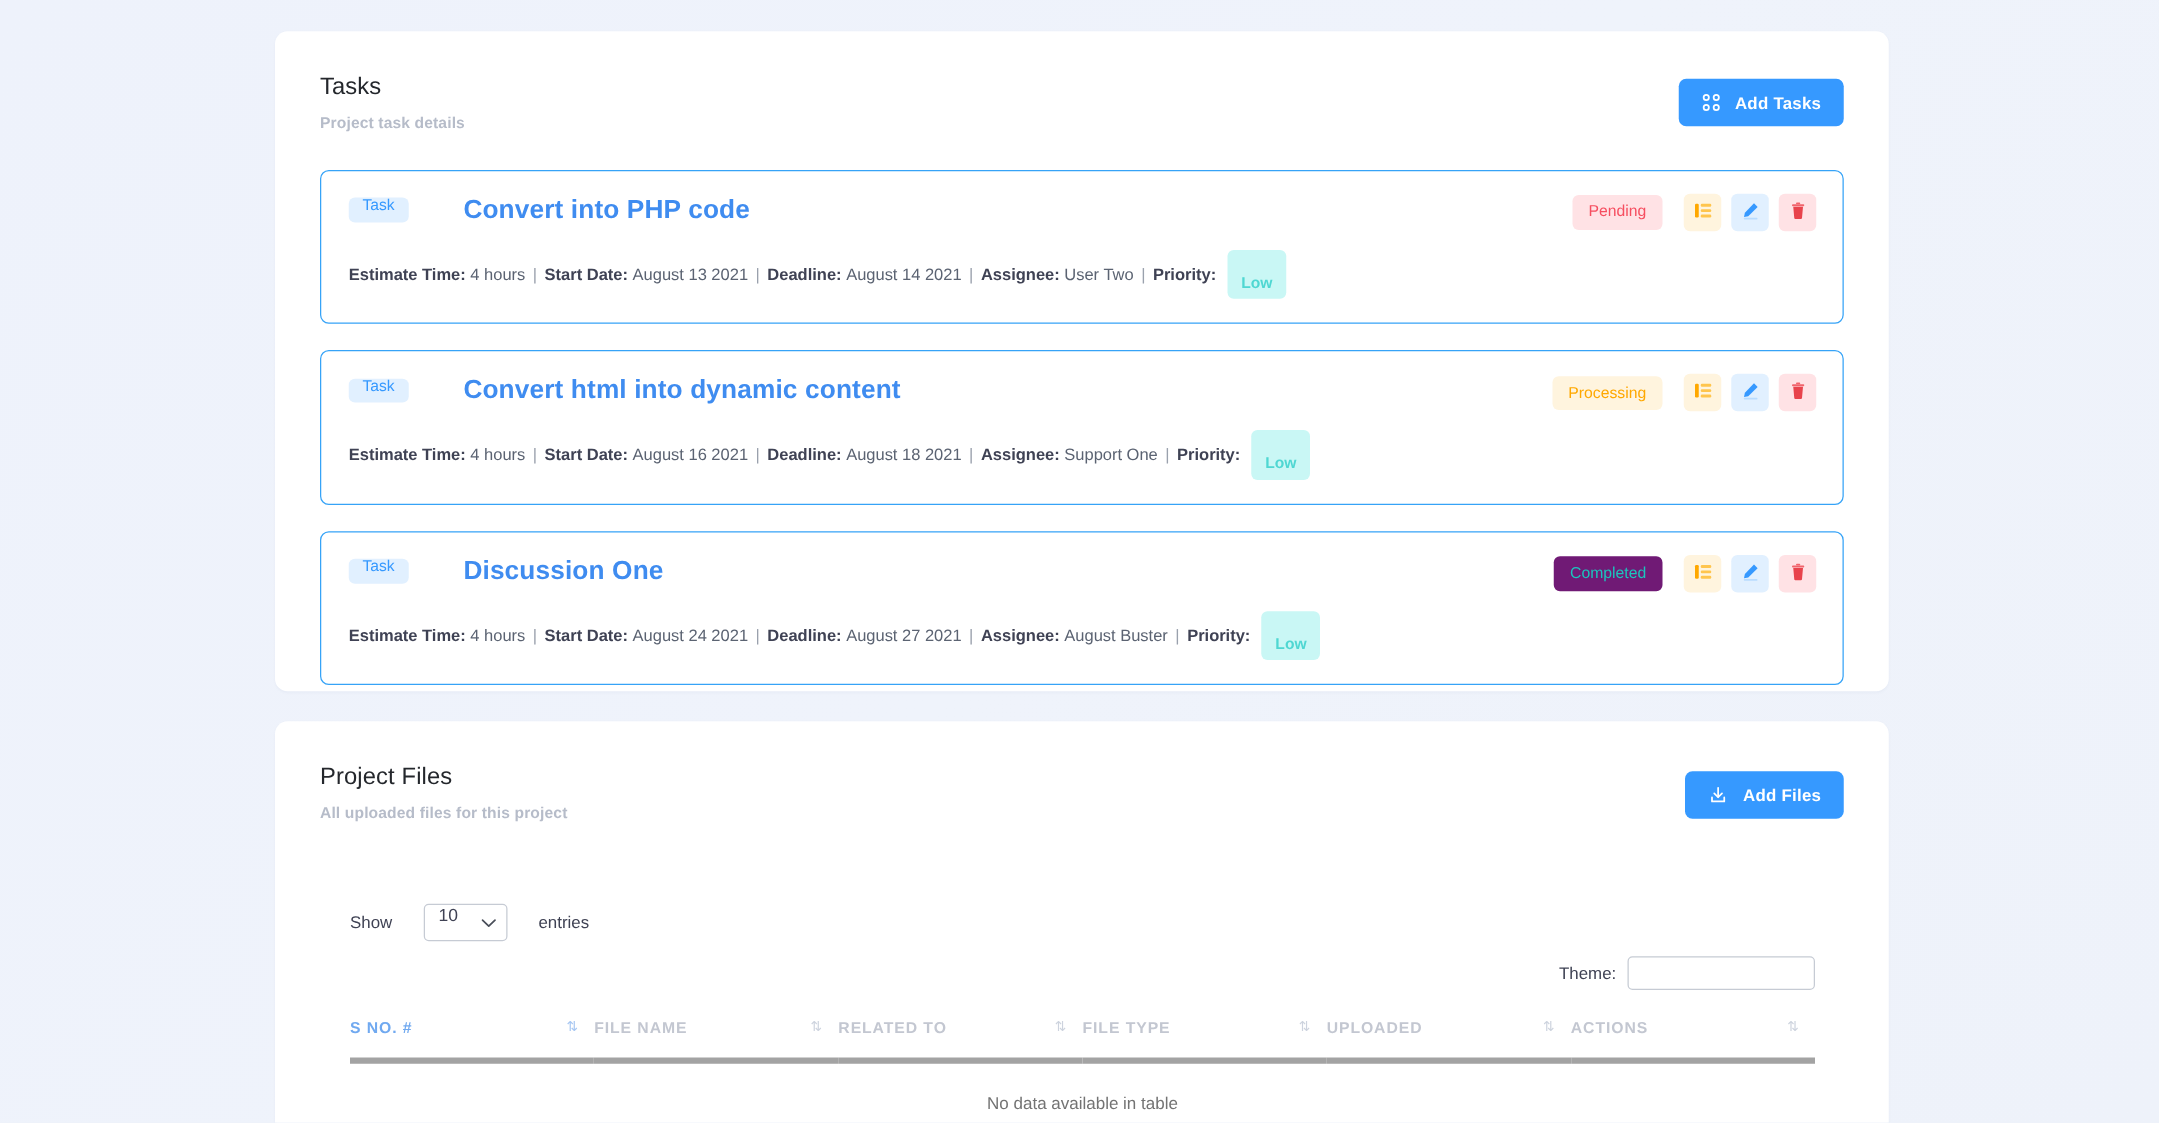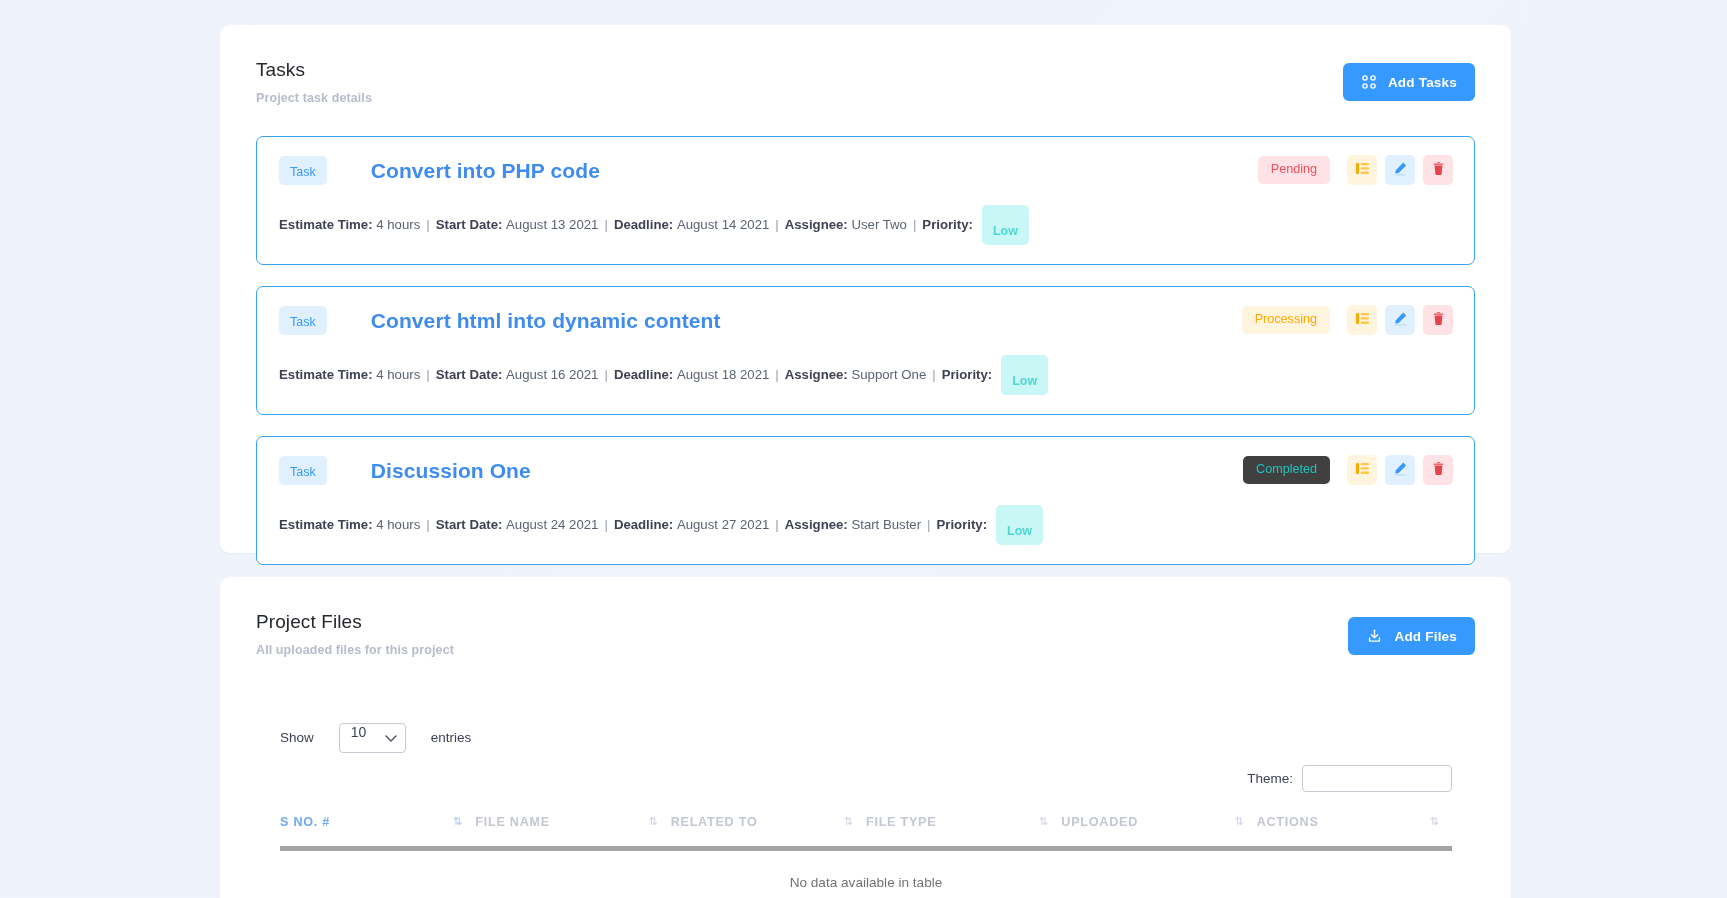--- a/index.html
+++ b/index.html
@@ -95,21 +95,21 @@
     align-items: center;
     gap: 12px;
   }
   .chip-task {
     display: inline-block;
     background: #e1f0ff;
     color: #3699ff;
     font-size: 12.5px;
     font-weight: 400;
     border-radius: 5px;
-    padding: 10px 11px 7px 11px;
+    padding: 0 11px 7px 11px;
     line-height: 1;
   }
   .task-name {
     font-size: 21px;
     font-weight: 700;
     color: #3f8cf0;
     letter-spacing: .1px;
     text-decoration: none;
     cursor: pointer;
     margin-left: 32px;
@@ -150,21 +150,21 @@
   .chip-status {
     font-size: 12.6px;
     border-radius: 5px;
     padding: 7px 13px 8px 13px;
     line-height: 1;
     margin-right: 9px;
     white-space: nowrap;
   }
   .st-pending    { background:#ffe2e5; color:#f64e60; }
   .st-processing { background:#fff4de; color:#ffa800; }
-  .st-completed  { background:#404040; color:#1bc5bd; }
+  .st-completed  { background:#701a75; color:#1bc5bd; }
 
   .icon-btn {
     width: 30px; height: 30px;
     border-radius: 5px;
     border: none;
     display: inline-flex;
     align-items: center;
     justify-content: center;
     cursor: pointer;
     padding: 0;
@@ -375,21 +375,21 @@
                   <rect x="2.6" y="2.4" width="9.8" height="1.5" rx="0.7" fill="#f1646c"></rect>
                   <rect x="5.8" y="0.9" width="3.4" height="1.4" rx="0.7" fill="#f1646c"></rect>
                   <path d="M3.6 4.4 H11.4 L10.6 13.3 A0.9 0.9 0 0 1 9.7 14.1 H5.3 A0.9 0.9 0 0 1 4.4 13.3 Z" fill="#e8434c"></path>
                 </svg></span>
             </button>
           </div>
           <div class="task-row-top">
             <span class="chip-task">Task</span>
             <a class="task-name">Discussion One</a>
           </div>
-          <div class="task-meta"><b>Estimate Time:</b>&nbsp;<span>4 hours</span><span class="sep">|</span><b>Start Date:</b>&nbsp;<span>August 24 2021</span><span class="sep">|</span><b>Deadline:</b>&nbsp;<span>August 27 2021</span><span class="sep">|</span><b>Assignee:</b>&nbsp;<span>Start Buster</span><span class="sep">|</span><b>Priority:</b><span class="chip-prio">Low</span></div>
+          <div class="task-meta"><b>Estimate Time:</b>&nbsp;<span>4 hours</span><span class="sep">|</span><b>Start Date:</b>&nbsp;<span>August 24 2021</span><span class="sep">|</span><b>Deadline:</b>&nbsp;<span>August 27 2021</span><span class="sep">|</span><b>Assignee:</b>&nbsp;<span>August Buster</span><span class="sep">|</span><b>Priority:</b><span class="chip-prio">Low</span></div>
         </div>
       </div>
   </section>
 
   <section class="card" id="files-card">
     <div class="card-head">
       <div>
         <div class="card-title">Project Files</div>
         <div class="card-sub">All uploaded files for this project</div>
       </div>

